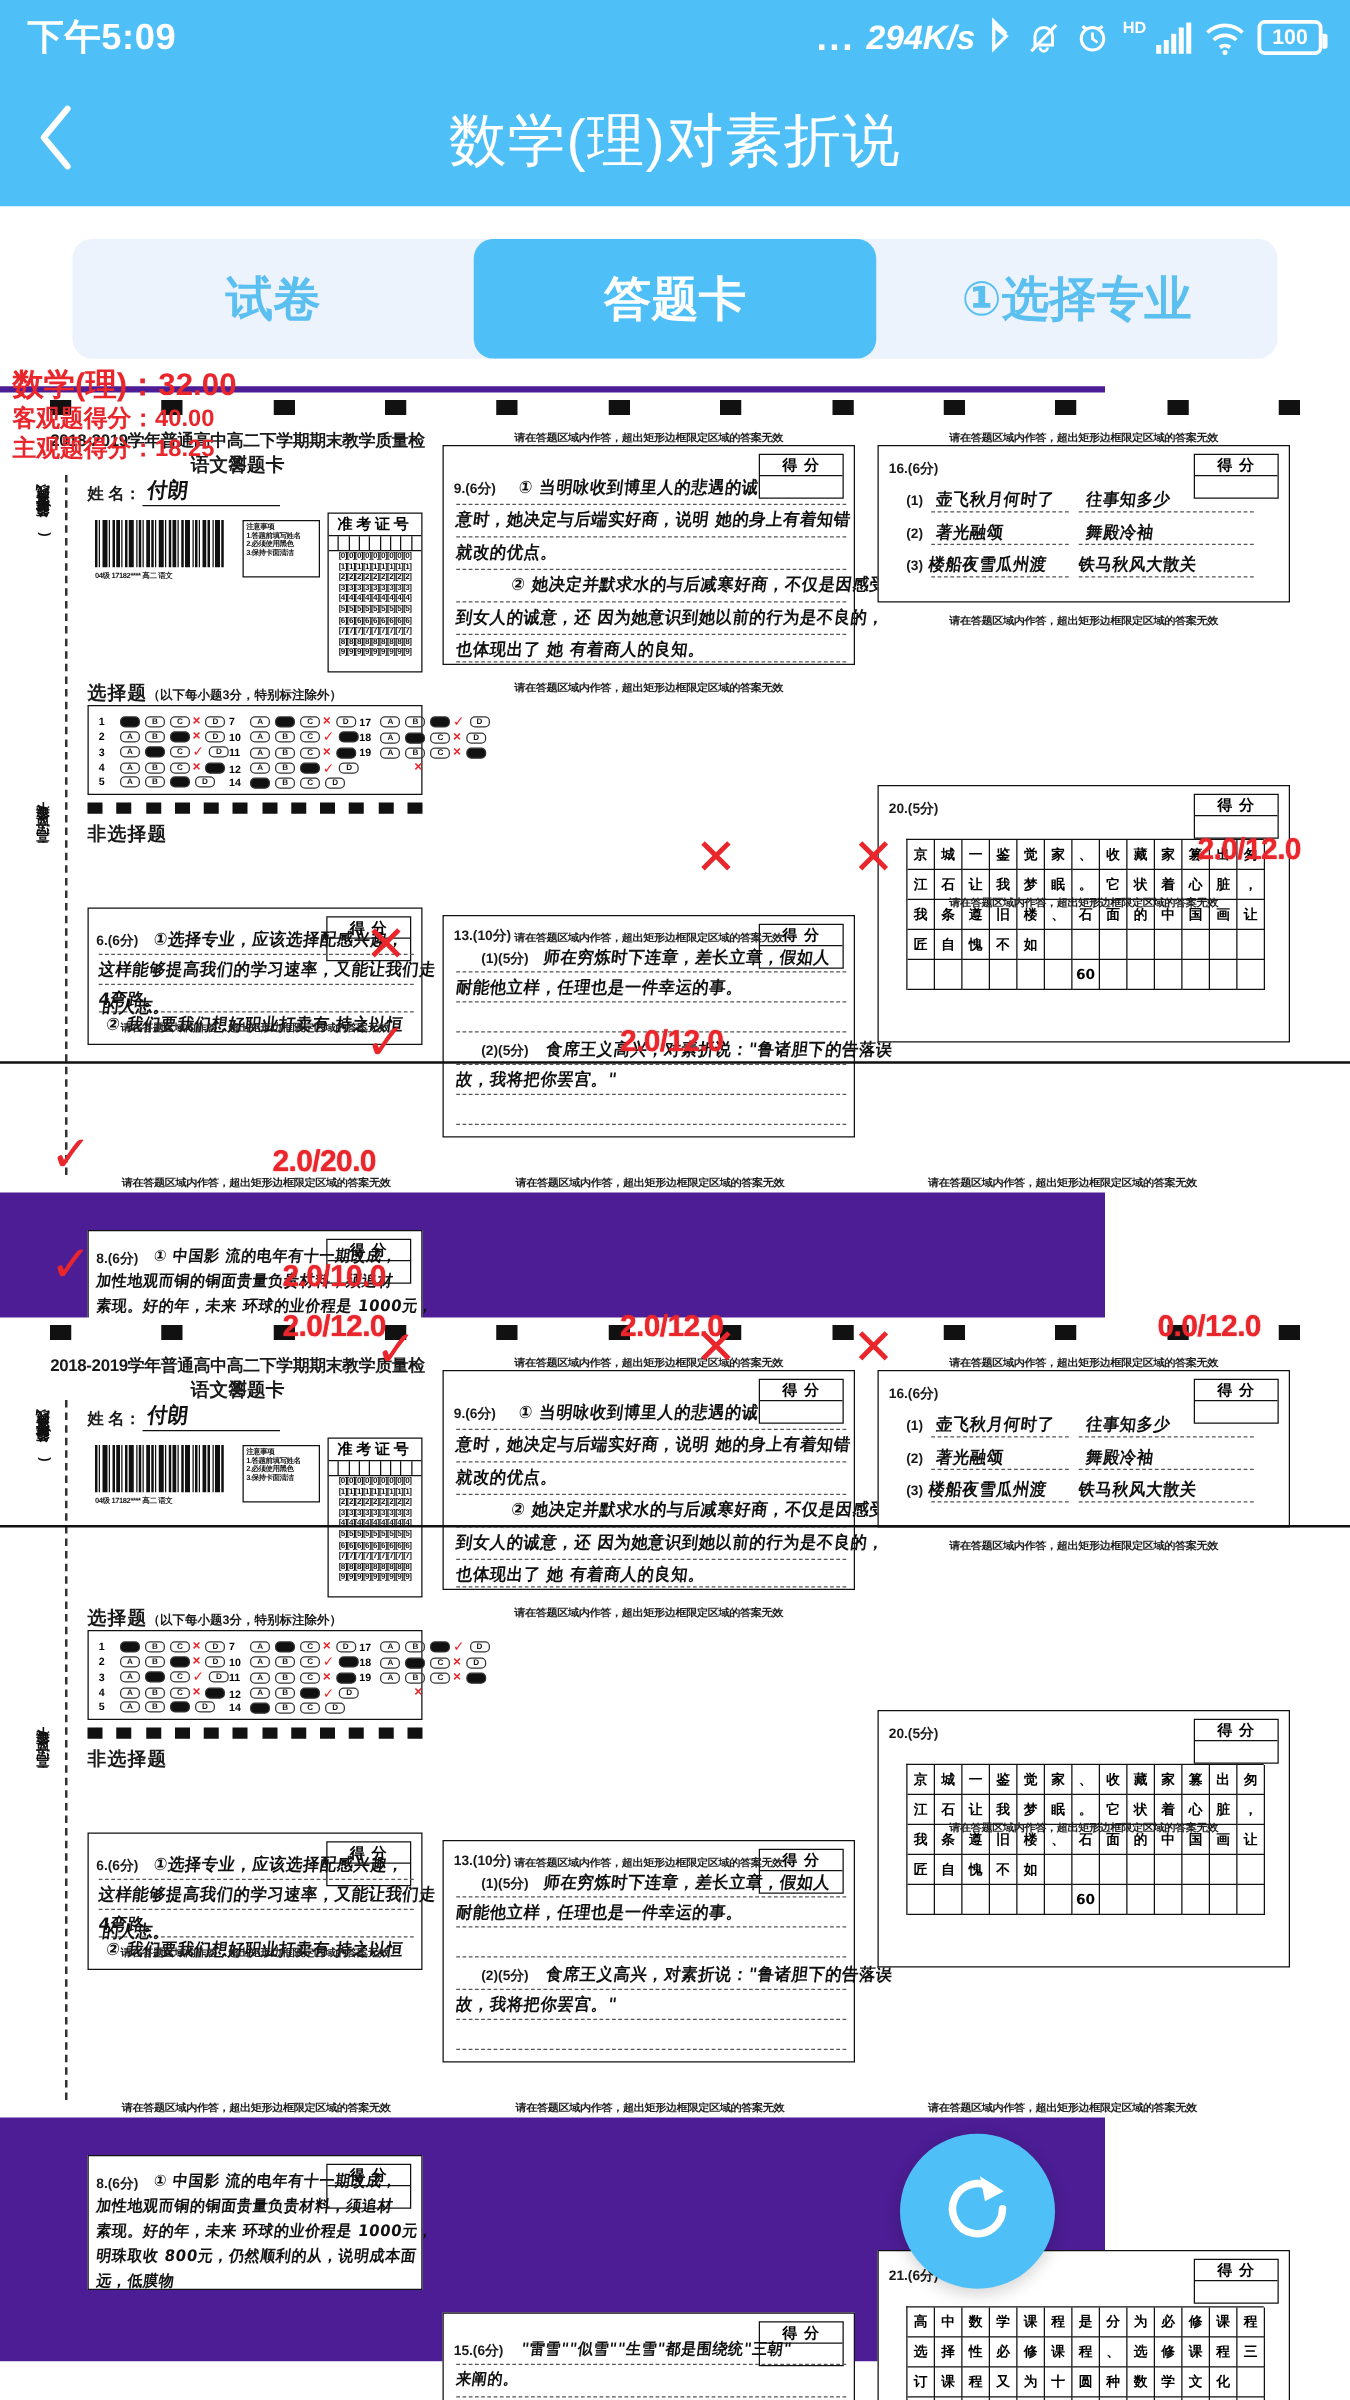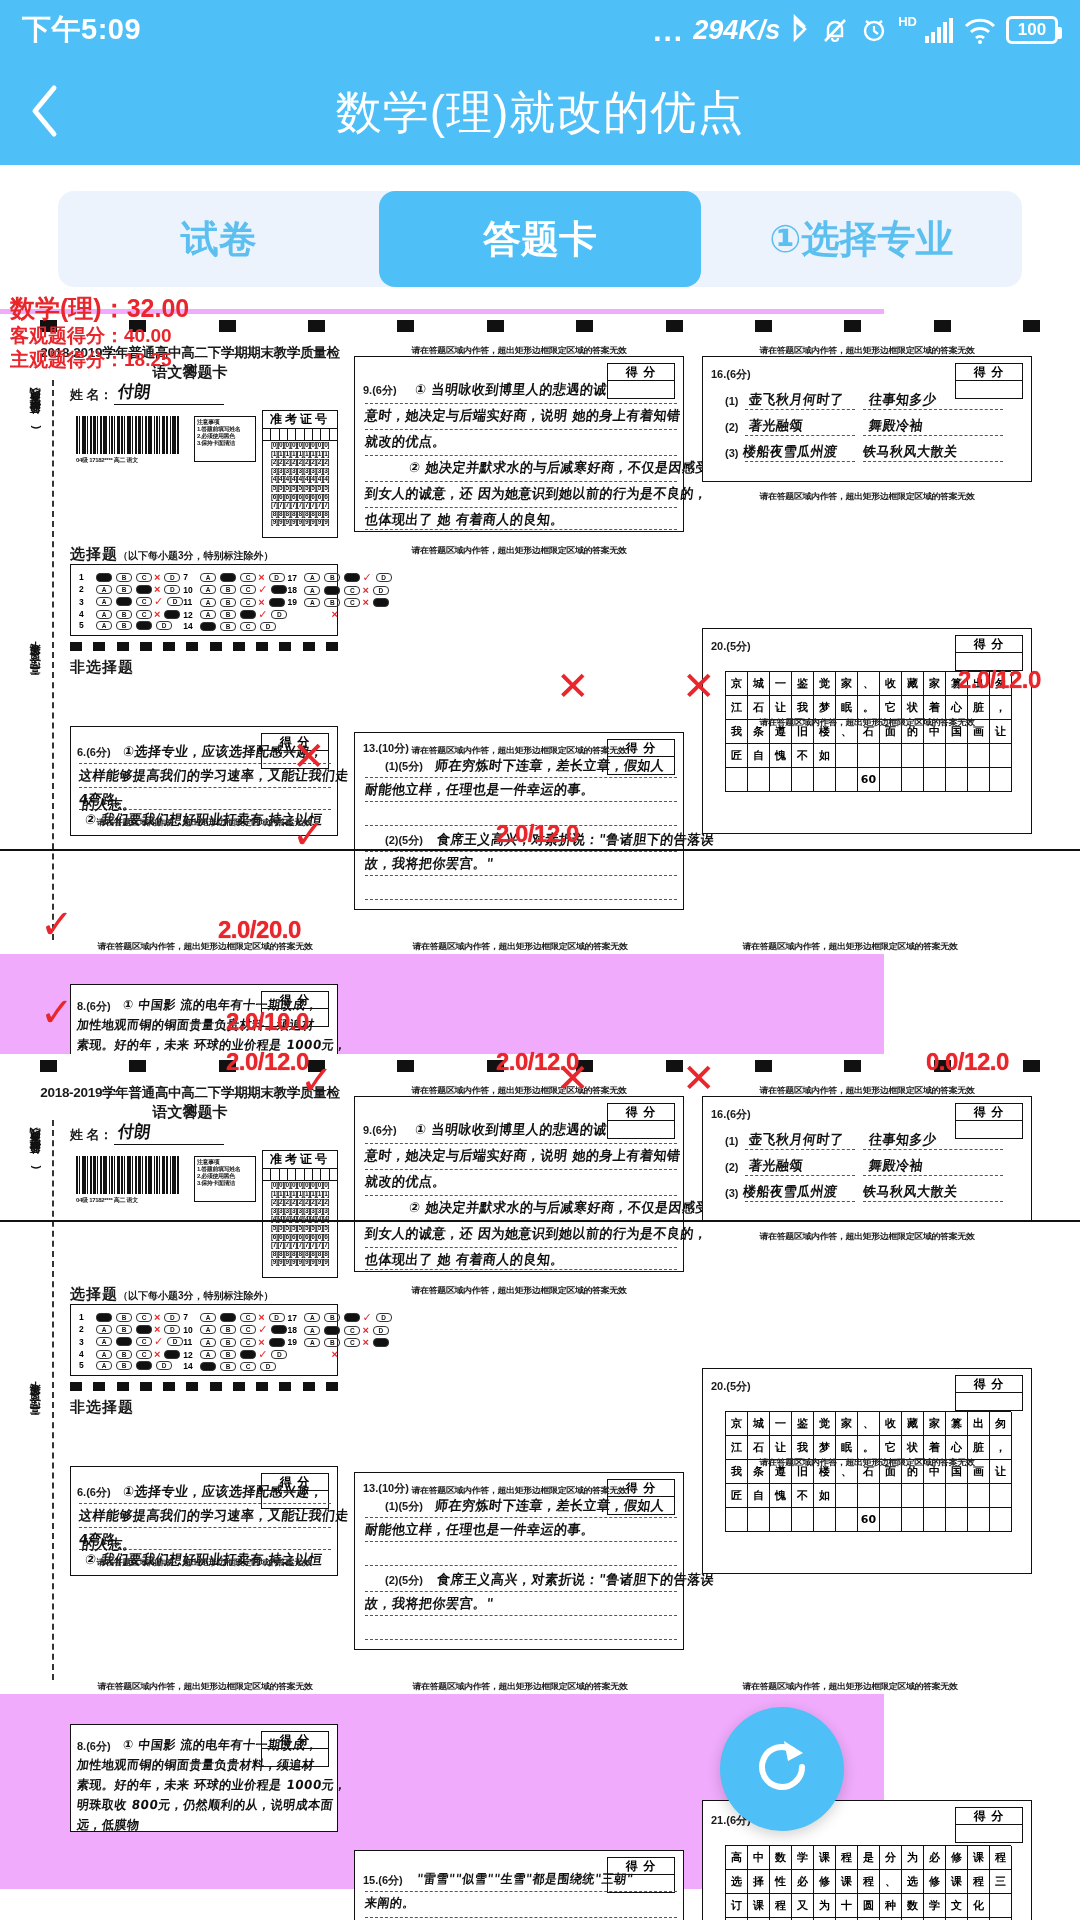--- a/index.html
+++ b/index.html
@@ -51,21 +51,21 @@
     display:flex; background:#EDF3FD; border-radius:16px; height:96px; overflow:hidden;
   }
   .tab{
     flex:1; display:flex; align-items:center; justify-content:center;
     font-size:38px; font-weight:700; color:#5BBFF0; cursor:pointer;
     border-radius:16px;
   }
   .tab.active{ background:#4FC0F7; color:#fff; }
 
   
-  .sheetarea{ position:relative; width:884px; height:1580px; background:#f0abfc; }
+  .sheetarea{ position:relative; width:884px; height:1580px; background:#4c1d95; }
 
   .sheet{
     position:absolute; left:0; width:1080px; background:#fff;
   }
   .sheet.one{ top:5px; height:640px; }
   .sheet.two{ top:745px; height:640px; }
 
   
   .score-overlay{
     position:absolute; left:10px; top:-18px; z-index:6;
@@ -223,21 +223,21 @@
 </div>
 
 <div class="appbar">
   <div class="back-btn">
     <span>
       <svg width="34" height="56" viewBox="0 0 34 56">
           <path d="M26 5 L7 28 L26 51" fill="none" stroke="#fff" stroke-width="5" stroke-linecap="round" stroke-linejoin="round"></path>
         </svg>
     </span>
   </div>
-  <div class="appbar-title">数学(理)就改的优点</div>
+  <div class="appbar-title">数学(理)对素折说</div>
 </div>
 
 <div class="tabwrap">
   <div class="tabs">
     <div class="tab">试卷</div>
     <div class="tab active">答题卡</div>
     <div class="tab">①选择专业</div>
   </div>
 </div>
 

